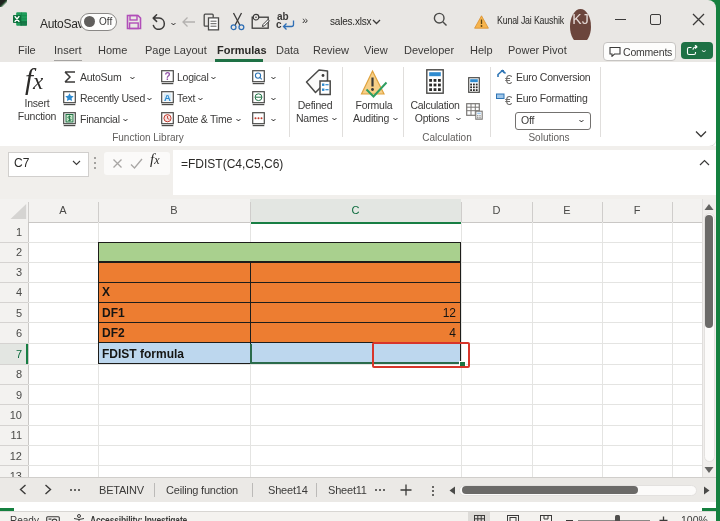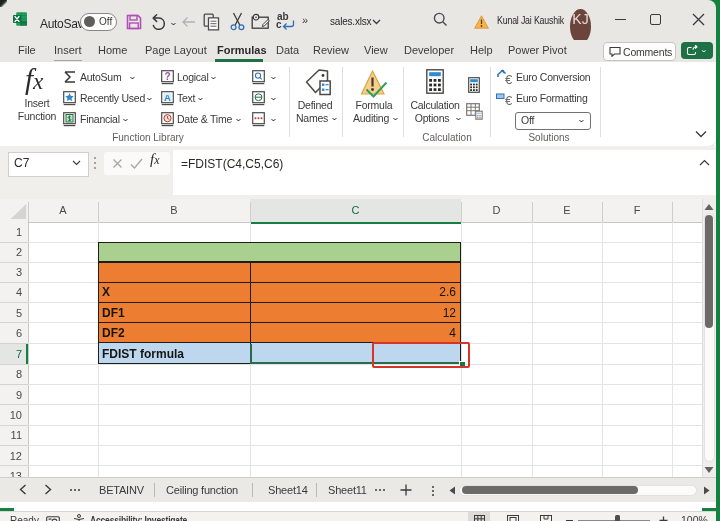--- a/index.html
+++ b/index.html
@@ -438,21 +438,20 @@
     <div class="abs" style="left:250px;top:62.5px;width:1px;height:102px;background:#1d1d1b;"></div>
     <div class="abs" style="left:98px;top:82.5px;width:363px;height:1px;background:#1d1d1b;"></div>
     <div class="abs" style="left:98px;top:103px;width:363px;height:1px;background:#1d1d1b;"></div>
     <div class="abs" style="left:98px;top:123.3px;width:363px;height:1px;background:#1d1d1b;"></div>
     <div class="abs" style="left:98px;top:142.7px;width:363px;height:22px;background:#bdd7ee;border:1px solid #1d1d1b;box-sizing:border-box;"></div>
     <div class="abs" style="left:250px;top:143.7px;width:1px;height:21px;background:#1d1d1b;"></div>
     <div class="celltxt" style="left:102px;top:86px;font-weight:bold;">X</div>
     <div class="celltxt" style="left:102px;top:106.5px;font-weight:bold;">DF1</div>
     <div class="celltxt" style="left:102px;top:127px;font-weight:bold;">DF2</div>
     <div class="celltxt" style="left:102px;top:147.5px;font-weight:bold;">FDIST formula</div>
-    <div class="celltxt" style="left:250px;top:86px;width:206px;text-align:right;">2.6</div>
     <div class="celltxt" style="left:250px;top:106.5px;width:206px;text-align:right;">12</div>
     <div class="celltxt" style="left:250px;top:127px;width:206px;text-align:right;">4</div>
 
     <div class="abs" style="left:249.5px;top:144.5px;width:2px;height:19px;background:#2a6b4b;z-index:3;"></div>
     <div class="abs" style="left:249.5px;top:163.3px;width:211px;height:2.2px;background:#2a6b4b;z-index:3;"></div>
     <div class="abs" style="left:459px;top:162px;width:4.5px;height:4.5px;background:#1a7442;border:1px solid #fff;box-sizing:content-box;z-index:4;"></div>
 
     <div class="abs" style="left:372px;top:142.5px;width:98px;height:26.5px;border:2px solid #d8352a;border-radius:2px;box-sizing:border-box;z-index:5;"></div>
 
     <div class="abs" style="left:702px;top:0;width:14px;height:278px;background:#f0eeec;border-left:1px solid #e0dedc;"></div>

